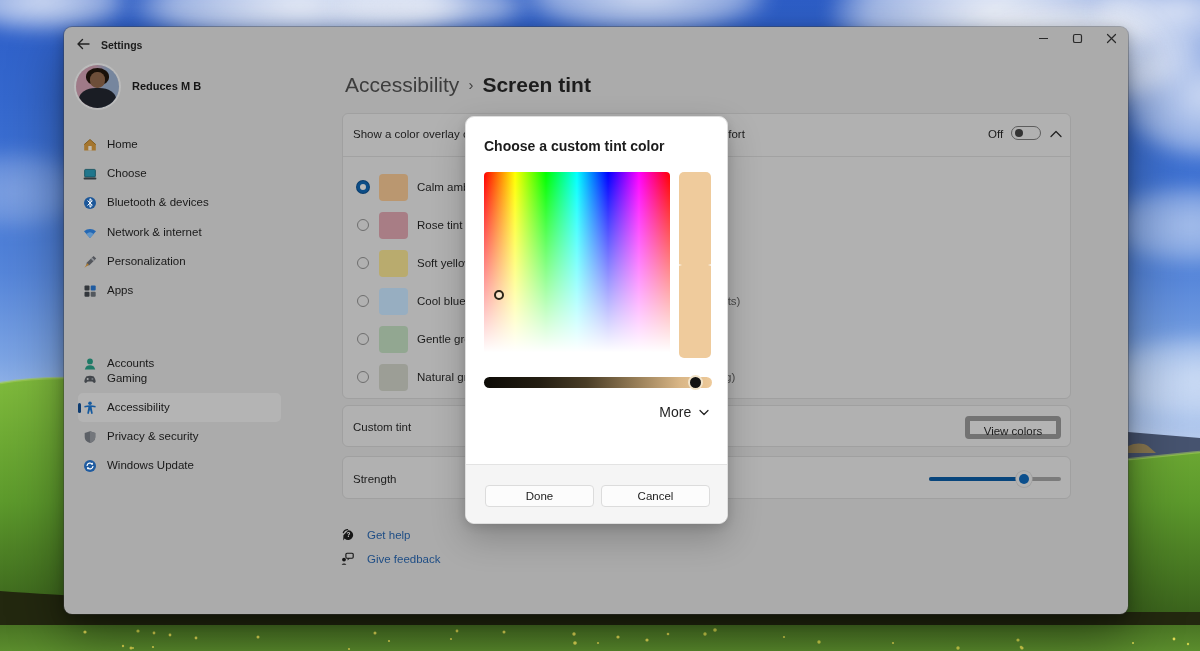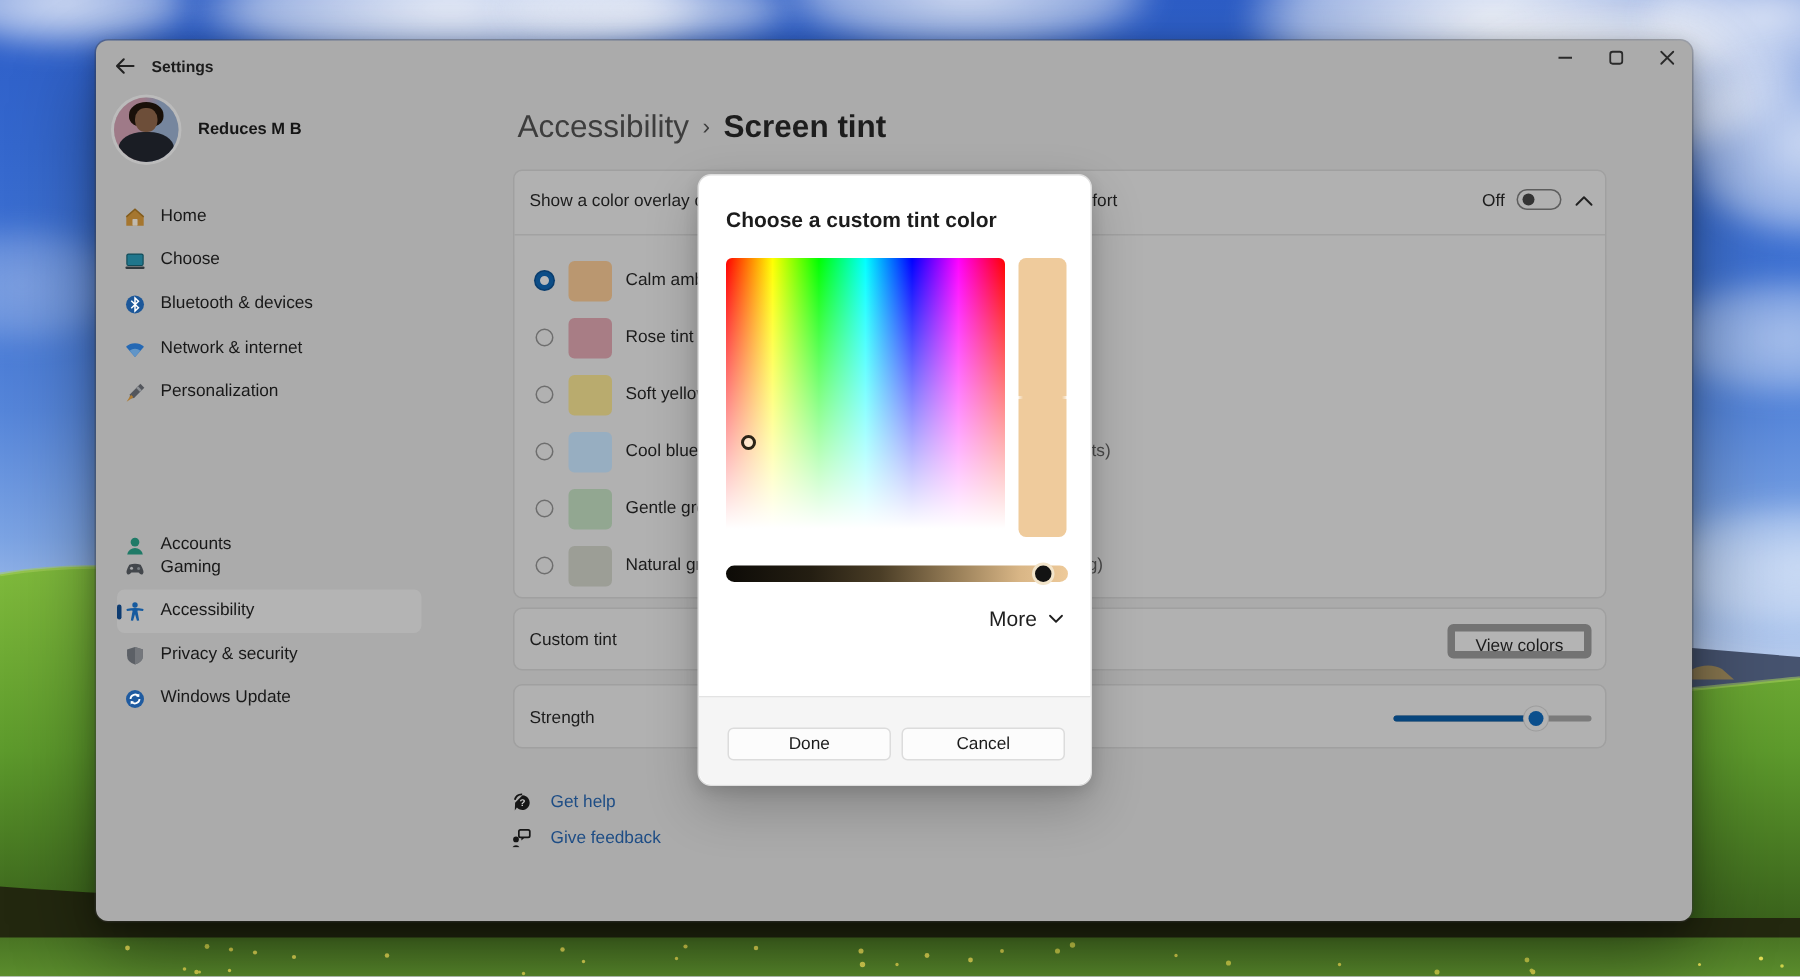--- a/index.html
+++ b/index.html
@@ -220,20 +220,29 @@
       <span class="lbl">Network &amp; internet</span>
     </div>
   <div class="nav" style="top:220.2px;">
       <svg class="ico" viewBox="0 0 14 14">
         <path d="M10.6 0.9 L13.2 3.5 L6.4 10.3 L3.4 10.6 L3.7 7.8 Z" fill="#53565c"></path>
         <path d="M4.4 8.2 L1.4 12.8 L5.9 9.8 Z" fill="#b07c31"></path>
         <path d="M9 2.5 L11.6 5.1 L10.4 6.3 L7.8 3.7 Z" fill="#8e9196"></path>
       </svg>
       <span class="lbl">Personalization</span>
     </div>
+  <div class="nav" style="top:249.4px;">
+      <svg class="ico" viewBox="0 0 14 14">
+        <rect x="1.5" y="1.5" width="5" height="5" rx="1" fill="#33373c"></rect>
+        <rect x="7.7" y="1.5" width="5" height="5" rx="1" fill="#1f5ba0"></rect>
+        <rect x="1.5" y="7.7" width="5" height="5" rx="1" fill="#33373c"></rect>
+        <rect x="7.7" y="7.7" width="5" height="5" rx="1" fill="#53585e"></rect>
+      </svg>
+      <span class="lbl">Apps</span>
+    </div>
   <div class="nav" style="top:278.6px;margin-top:44px;">
       <svg class="ico" viewBox="0 0 14 14">
         <circle cx="7" cy="4.4" r="2.9" fill="#1f7a67"></circle>
         <path d="M1.8 12.6 A5.3 5.3 0 0 1 12.2 12.6 Z" fill="#1f7a67"></path>
       </svg>
       <span class="lbl">Accounts</span>
     </div>
   <div class="nav" style="top:337px;">
       <svg class="ico" viewBox="0 0 14 14">
         <path d="M3.2 4.5 Q7 3.2 10.8 4.5 Q13.6 9.4 12.2 10.6 Q11 11.6 9.4 9.6 L4.6 9.6 Q3 11.6 1.8 10.6 Q0.4 9.4 3.2 4.5 Z" fill="#43474c"></path>

